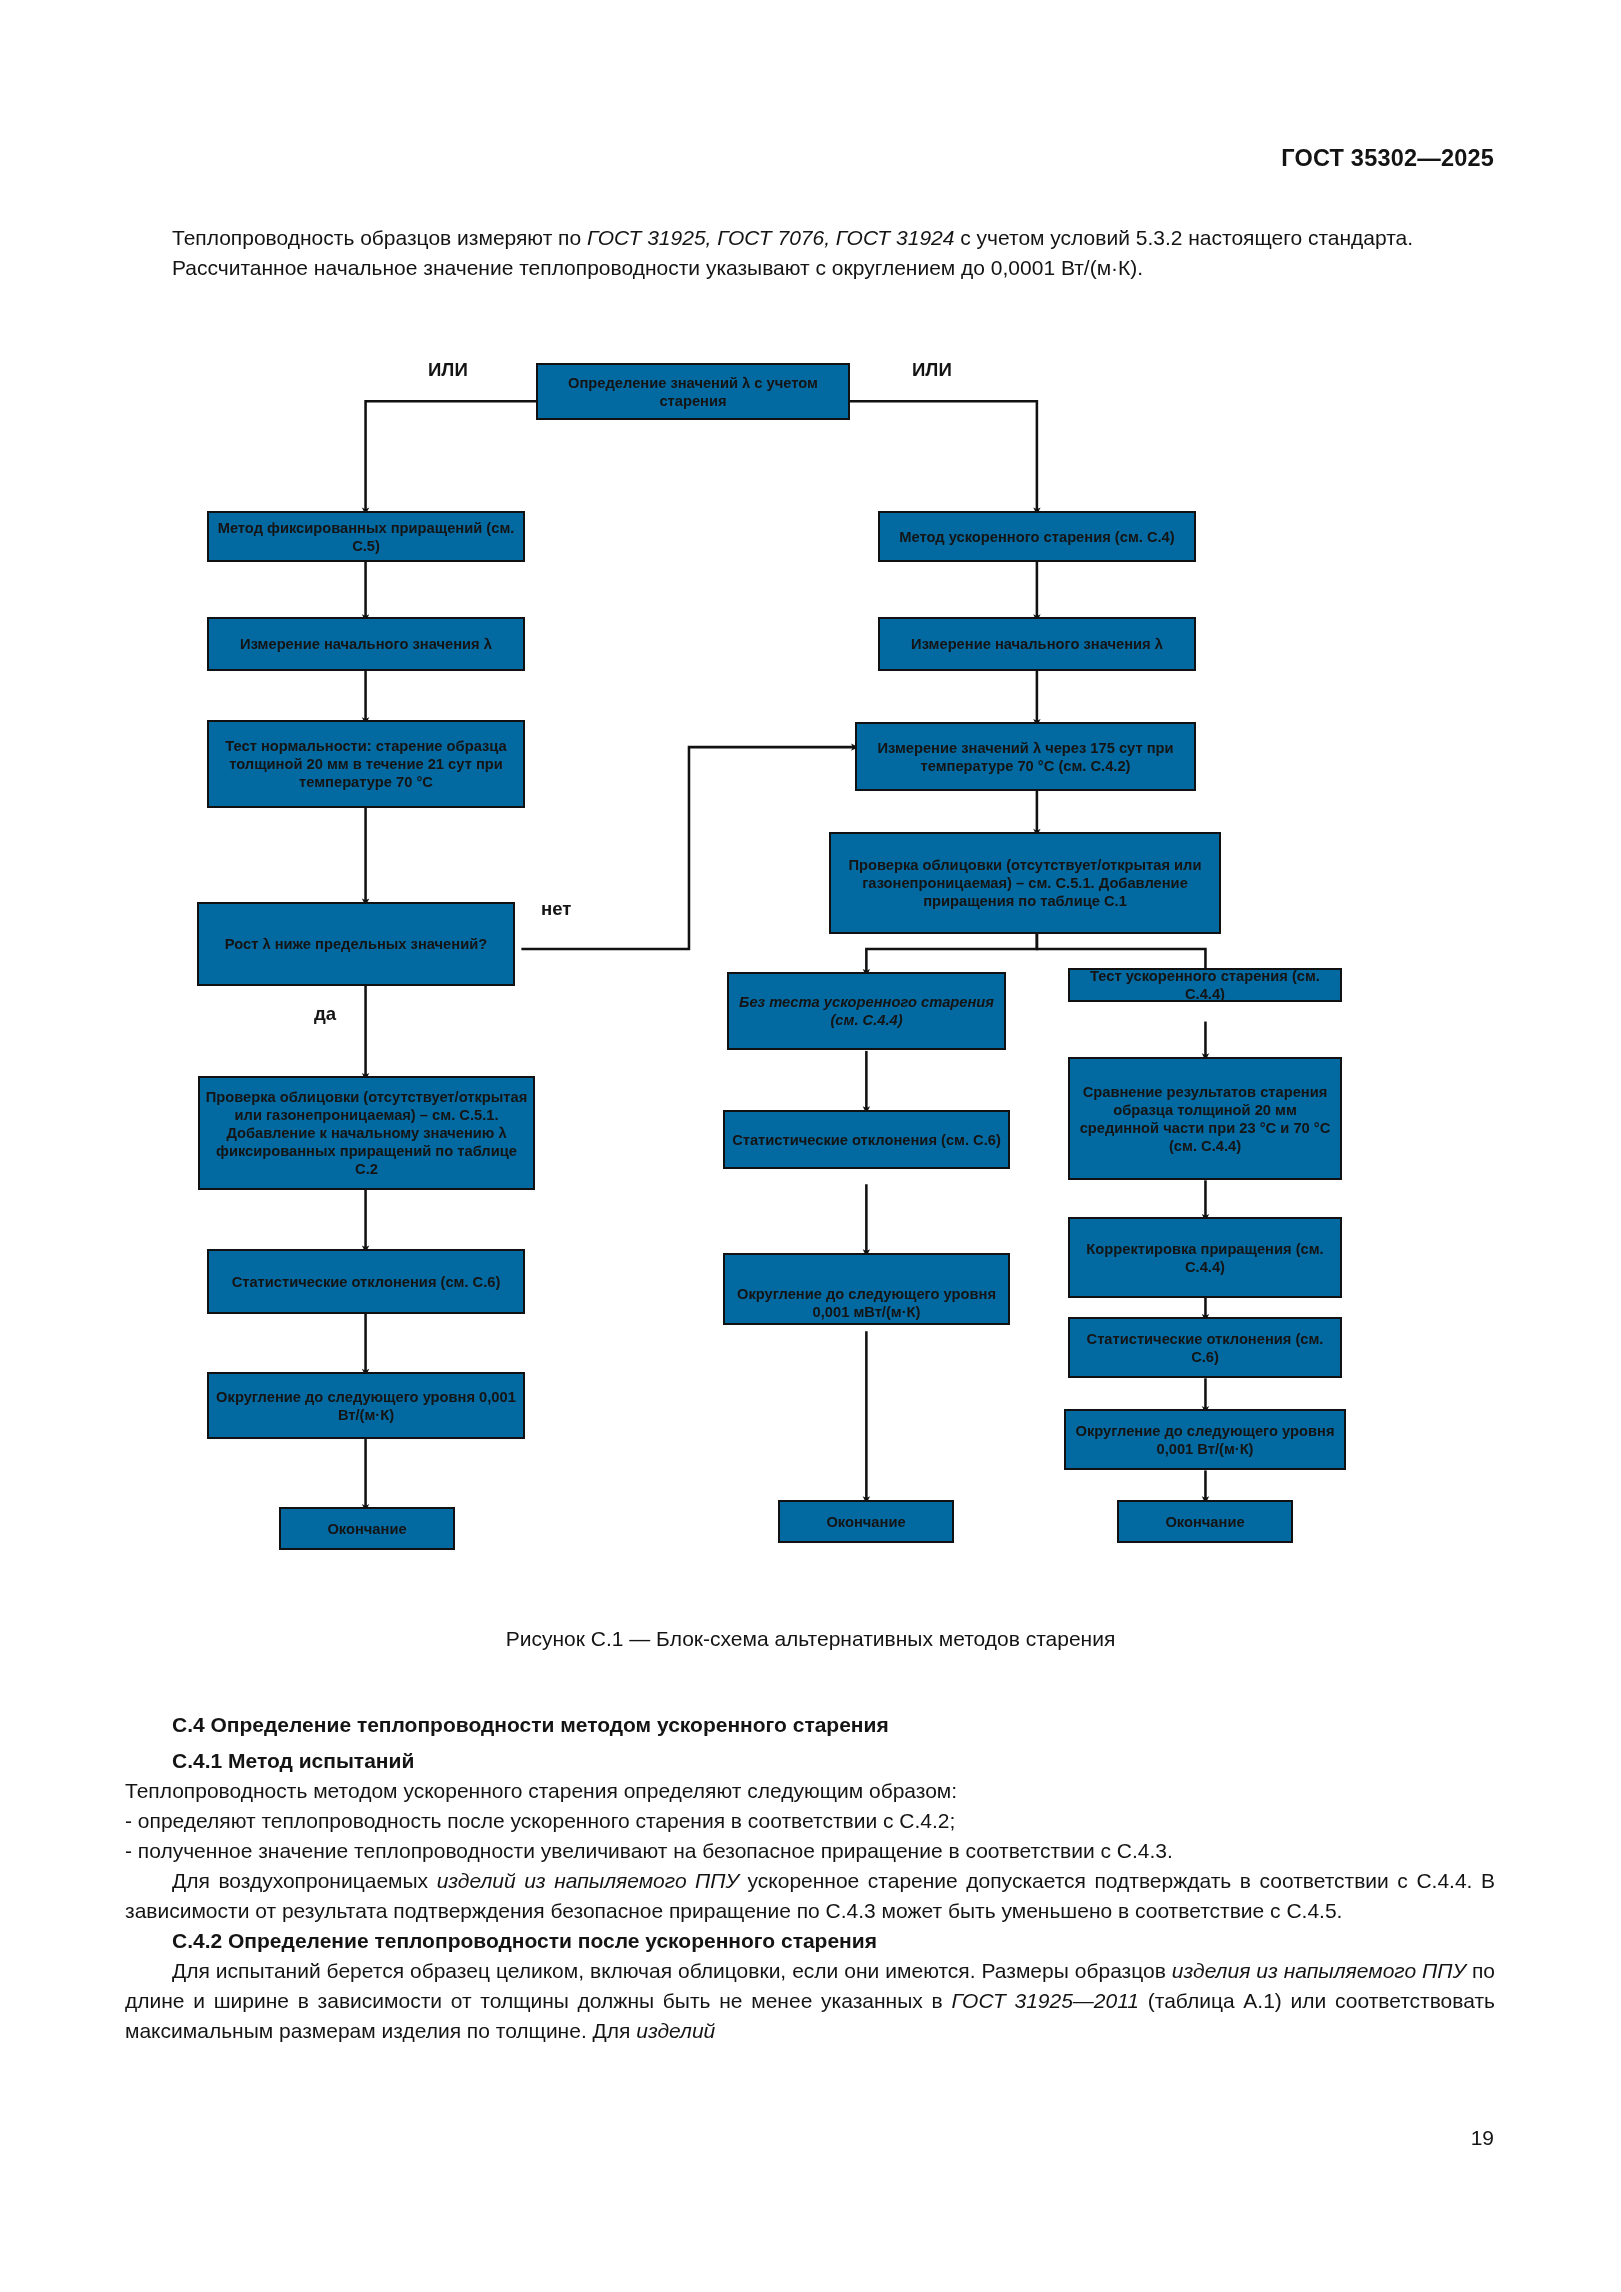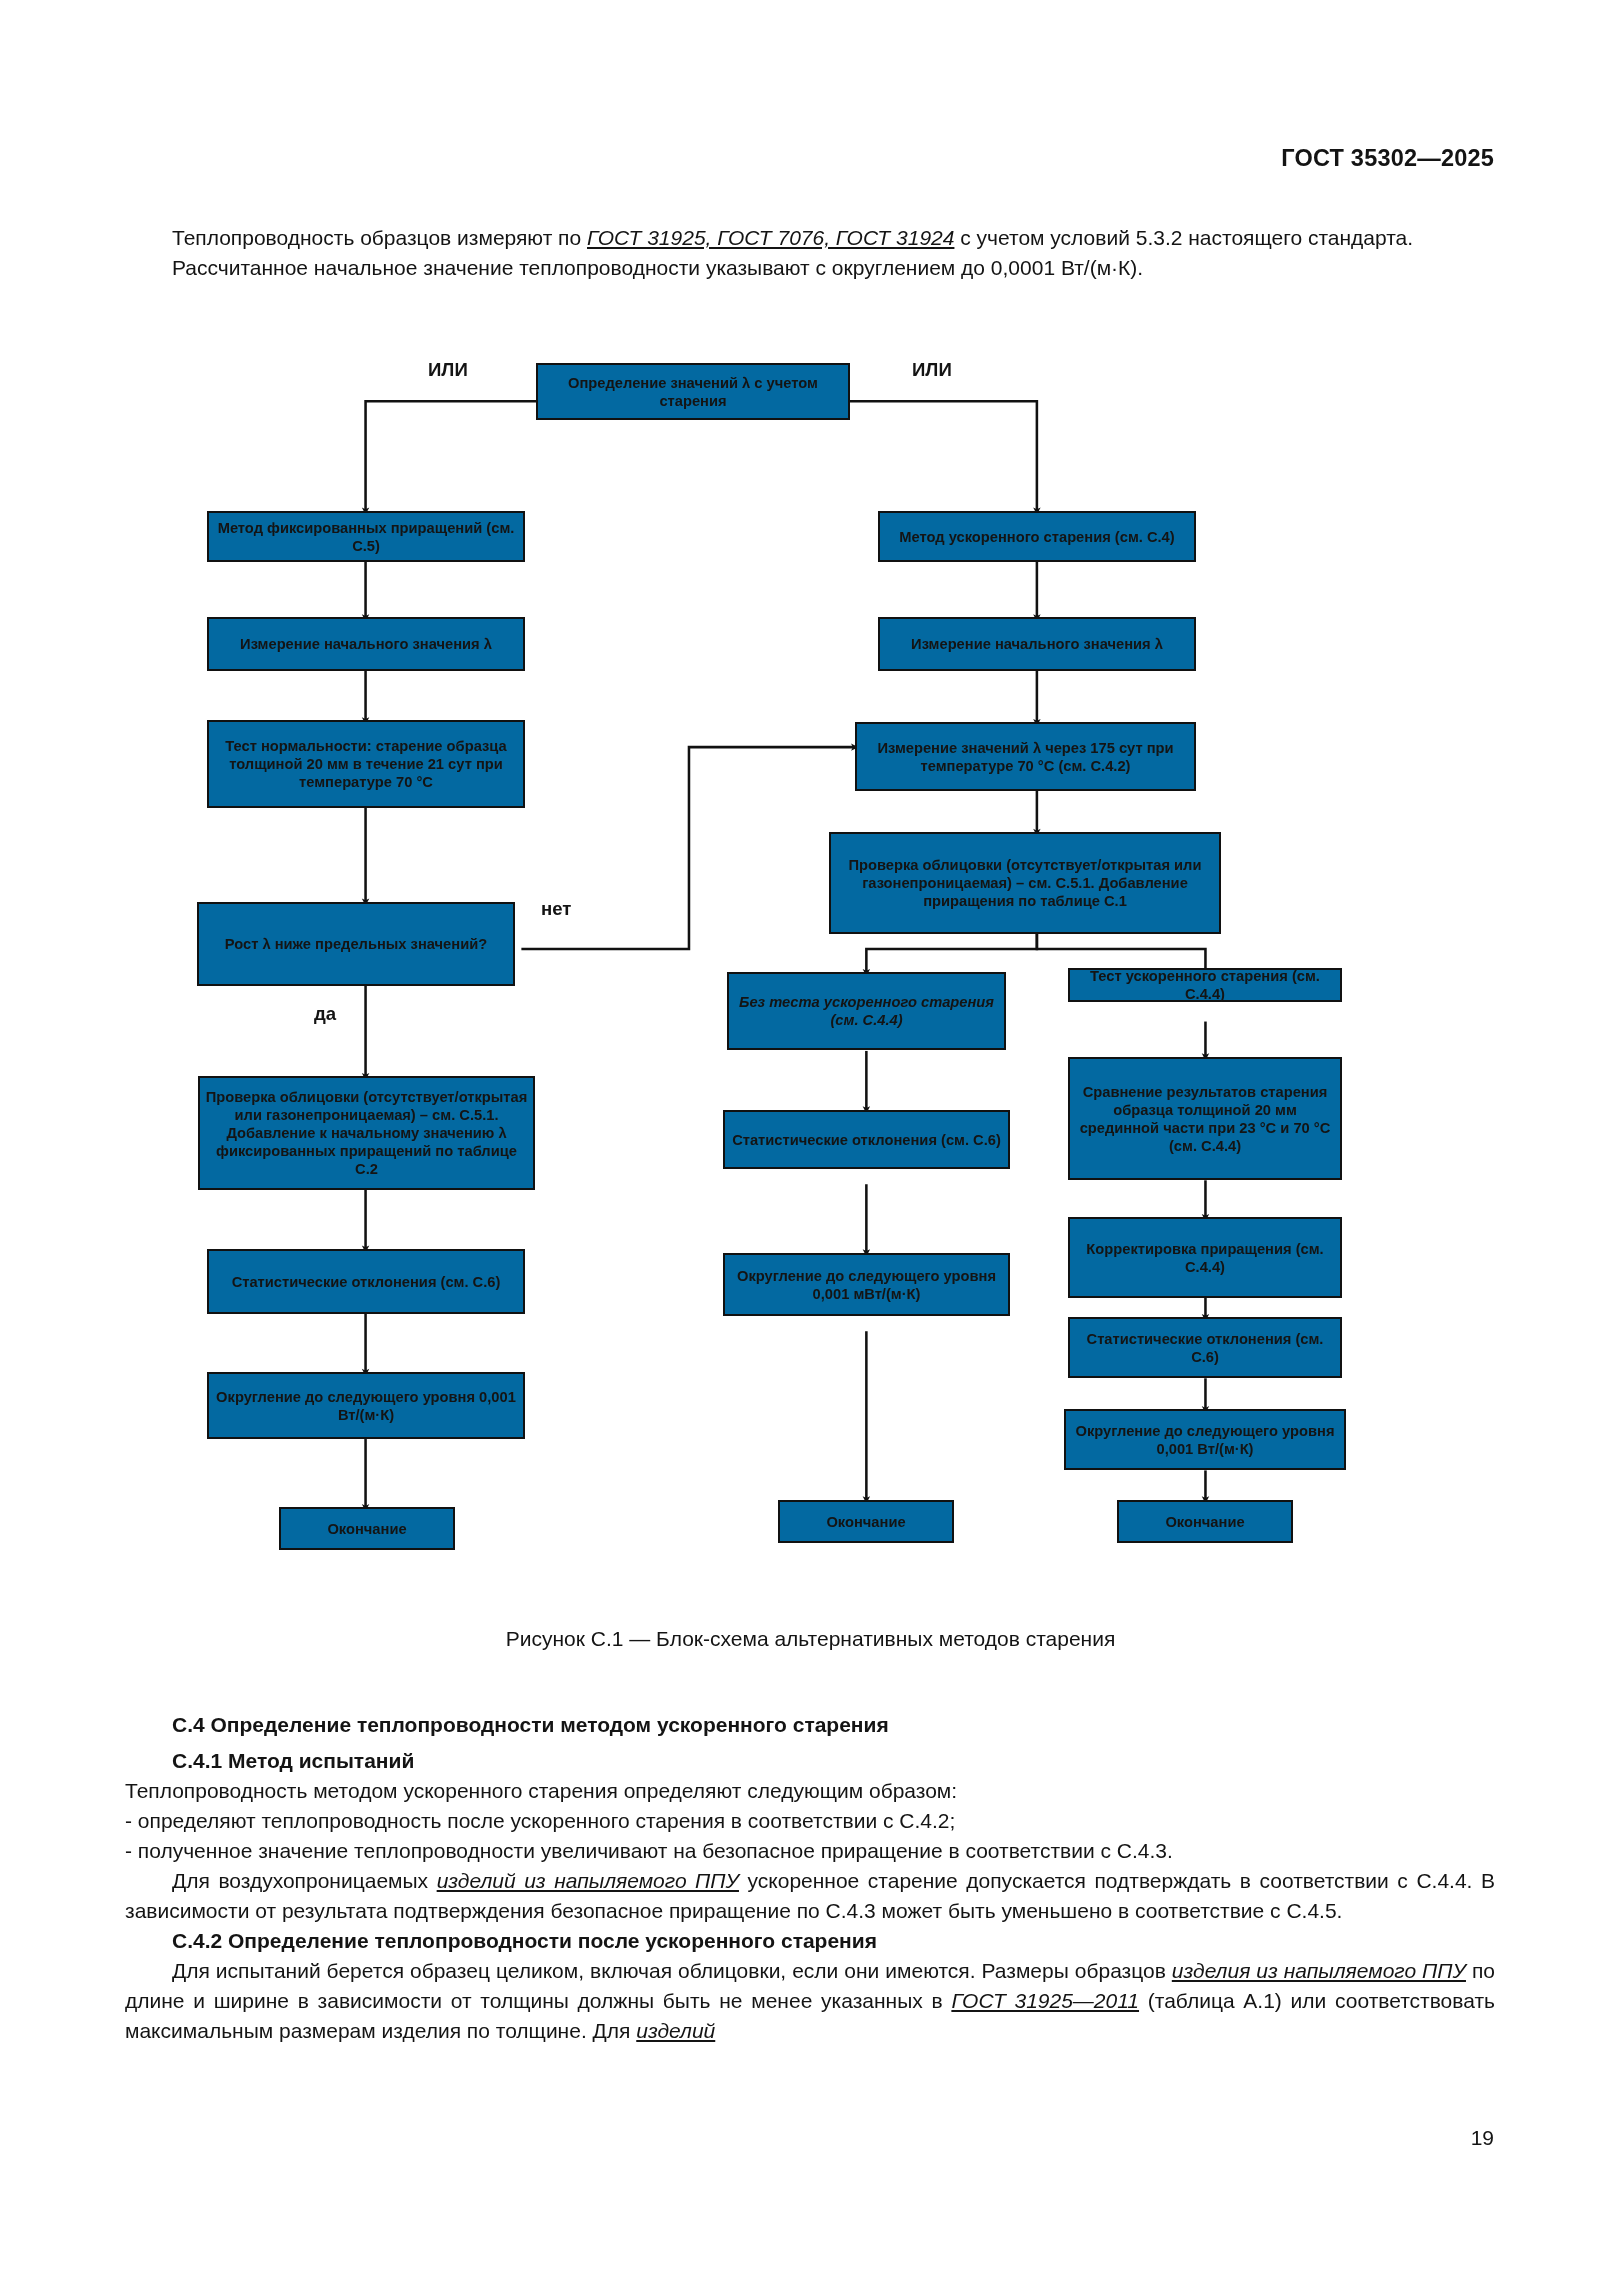--- a/index.html
+++ b/index.html
@@ -20,21 +20,21 @@
 
   
   .textcol{
     position:absolute;left:125px;width:1370px;
     font-size:21px;line-height:30px;text-align:justify;
   }
   .textcol p{margin:0;}
   .indent{text-indent:47px;}
   .hang{padding-left:21.6px;text-indent:-21.6px;}
   .h-bold{font-weight:bold;}
-  .it{font-style:italic;text-decoration:underline;}
+  .it{font-style:italic;}
 
   #intro{top:223px;}
   #sec-c4{top:1710px;}
 
   .gap-sm{height:5.9px;}
 
   
   .fig-caption{
     position:absolute;left:0;right:0;top:1627px;
     text-align:center;font-size:21px;
@@ -174,21 +174,21 @@
     <div class="fbox" style="left:829px;top:832px;width:392px;height:102px;">
       <span>Проверка облицовки (отсутствует/открытая или газонепроницаемая) – см. С.5.1. Добавление приращения по таблице С.1</span>
     </div>
 
     <div class="fbox" style="left:727px;top:972px;width:279px;height:78px;font-style:italic;">
       <span>Без теста ускоренного старения (см. С.4.4)</span>
     </div>
     <div class="fbox" style="left:723px;top:1110px;width:287px;height:59px;">
       <span>Статистические отклонения (см. С.6)</span>
     </div>
-    <div class="fbox" style="left:723px;top:1253px;width:287px;height:63px;">
+    <div class="fbox" style="left:723px;top:1253px;width:287px;height:72px;align-items:flex-end;">
       <span>Округление до следующего уровня 0,001 мВт/(м·К)</span>
     </div>
     <div class="fbox thin" style="left:778px;top:1500px;width:176px;height:43px;">
       <span>Окончание</span>
     </div>
 
     <div class="fbox" style="left:1068px;top:920px;width:274px;height:34px;margin-top:48px;">
       <span>Тест ускоренного старения (см. С.4.4)</span>
     </div>
     <div class="fbox" style="left:1068px;top:1057px;width:274px;height:123px;">

